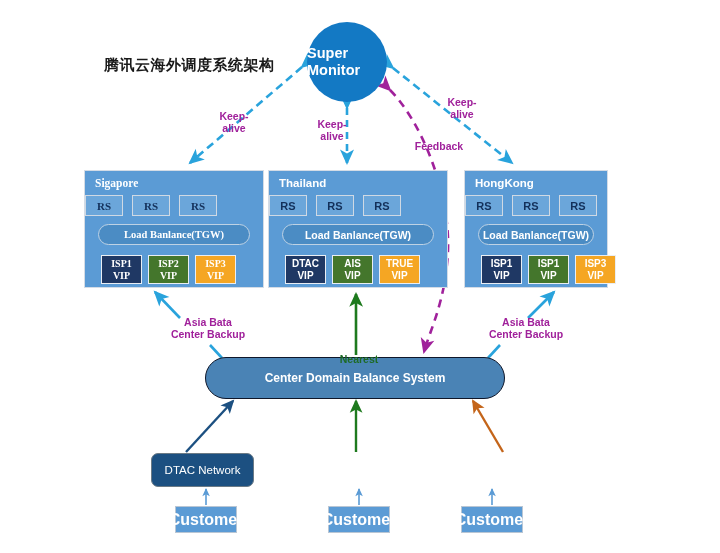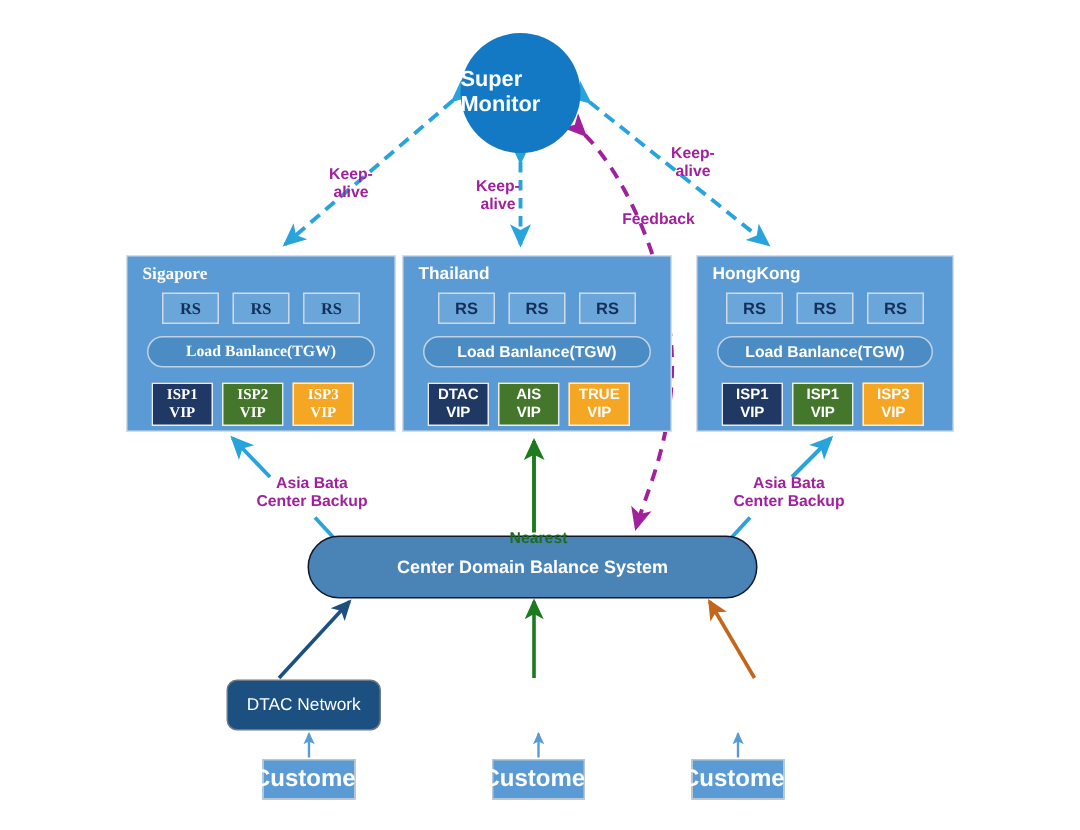--- a/index.html
+++ b/index.html
@@ -77,21 +77,20 @@
     font-size: 11.5px;
     font-weight: bold;
     white-space: nowrap;
   }
   .rs-row {
     position: absolute;
     top: 24px;
     left: 0;
     width: 100%;
     display: flex;
-    justify-content: center;
     gap: 9px;
   }
   .rs-box {
     width: 38px;
     height: 21px;
     background: #6ba6da;
     border: 1px solid #cfd9e4;
     box-sizing: border-box;
     color: #13305a;
     font-size: 11px;
@@ -270,20 +269,21 @@
 
     <line x1="356" y1="452" x2="356" y2="401" stroke="#1e7a1e" stroke-width="2.4" marker-end="url(#arrowGreen)"></line>
 
     <line x1="503" y1="452" x2="473" y2="401" stroke="#c4651a" stroke-width="2.4" marker-end="url(#arrowOrange)"></line>
 
     <line x1="206" y1="505" x2="206" y2="489" stroke="#5b9bd5" stroke-width="1.6" marker-end="url(#arrowCyanSm)"></line>
     <line x1="359" y1="505" x2="359" y2="489" stroke="#5b9bd5" stroke-width="1.6" marker-end="url(#arrowCyanSm)"></line>
     <line x1="492" y1="505" x2="492" y2="489" stroke="#5b9bd5" stroke-width="1.6" marker-end="url(#arrowCyanSm)"></line>
   </svg>
 
+  <div class="diagram-title">腾讯云海外调度系统架构</div>
 
   <div class="super-monitor">
     <span>Super</span>
     <span>Monitor</span>
   </div>
 
   <div class="region" style="left:84px; width:180px;font-family:Liberation Serif, serif;">
     <div class="region-title">Sigapore</div>
     <div class="rs-row">
       <div class="rs-box">RS</div>
@@ -324,21 +324,21 @@
         <span>AIS</span>
         <span>VIP</span>
       </div>
       <div class="vip-box vip-orange">
         <span>TRUE</span>
         <span>VIP</span>
       </div>
     </div>
   </div>
 
-  <div class="region" style="left:464px; width:172px;">
+  <div class="region" style="left:464px; width:144px;">
     <div class="region-title">HongKong</div>
     <div class="rs-row">
       <div class="rs-box">RS</div>
       <div class="rs-box">RS</div>
       <div class="rs-box">RS</div>
     </div>
     <div class="lb-bar">Load Banlance(TGW)</div>
     <div class="vip-row">
       <div class="vip-box vip-navy">
         <span>ISP1</span>

